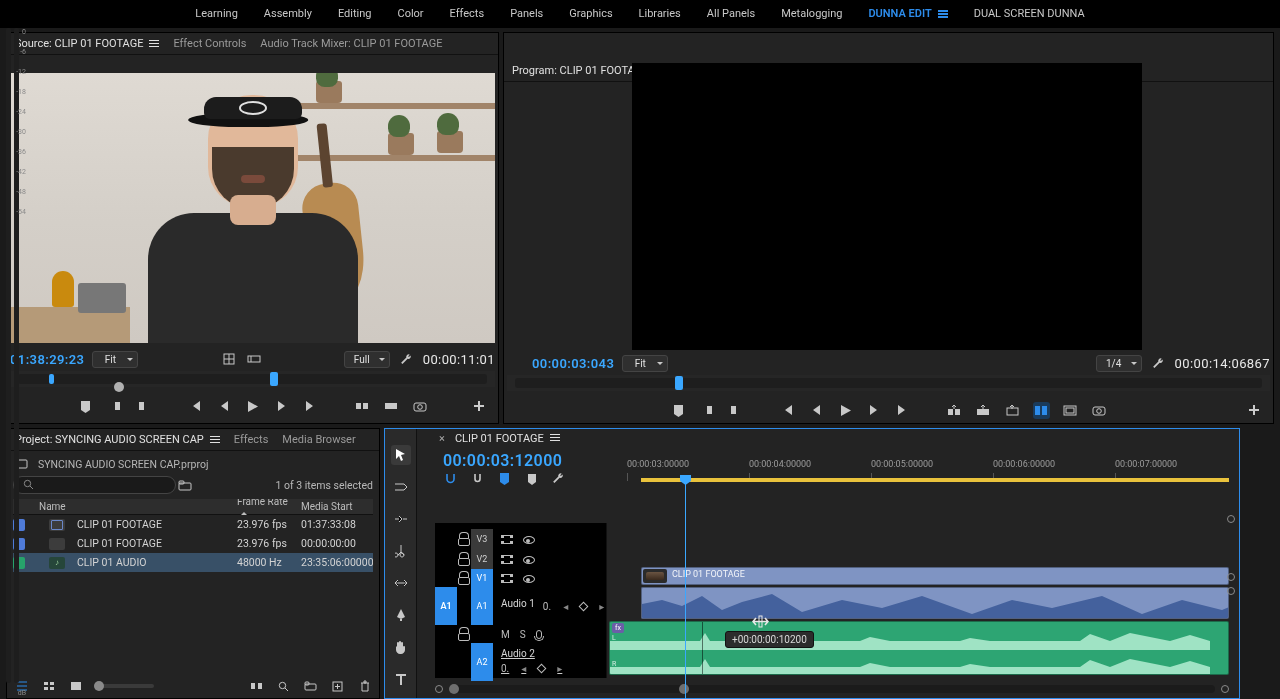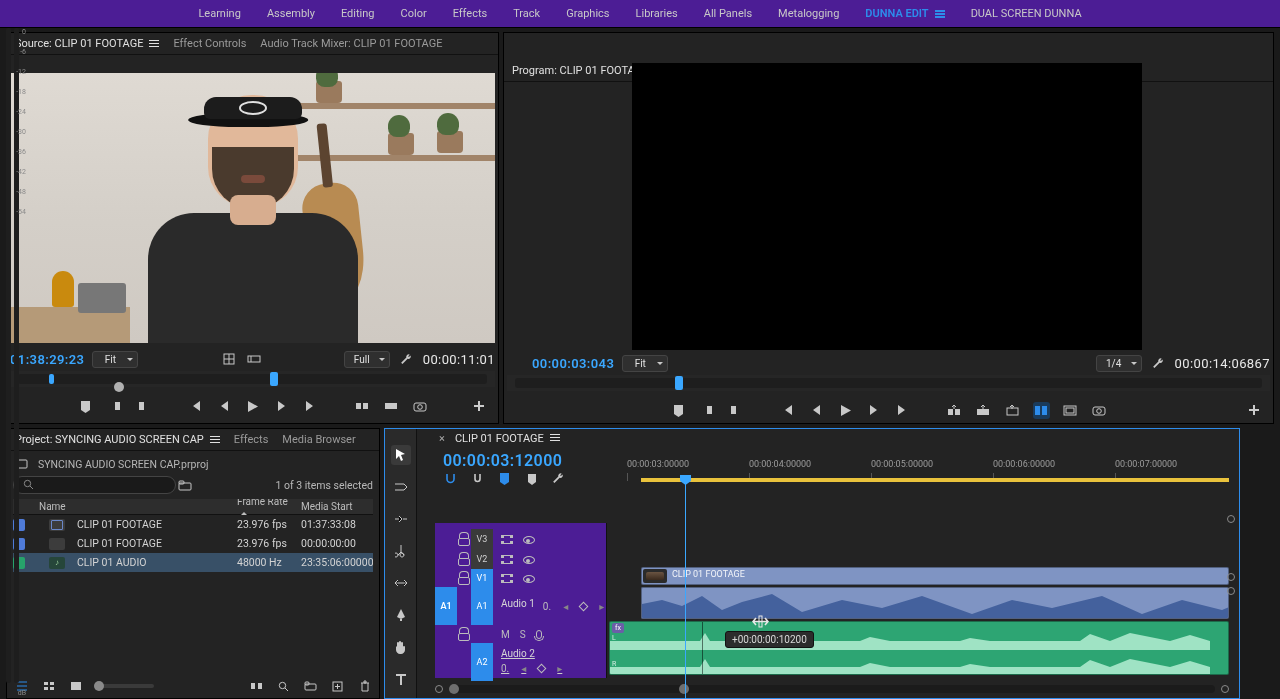--- a/index.html
+++ b/index.html
@@ -1,18 +1,18 @@
 <!DOCTYPE html>
 <html><head>
 <meta charset="utf-8">
 <style>
   * { margin: 0; padding: 0; box-sizing: border-box; font-family: -apple-system, BlinkMacSystemFont, "Segoe UI", Roboto, Helvetica, Arial, sans-serif; -webkit-user-select: none; user-select: none; }
   html, body { width: 1280px; height: 699px; background: #1a1a1a; color: #cccccc; overflow: hidden; font-size: 11px; }
   
-  .workspace-bar { position: absolute; top: 0; left: 0; right: 0; height: 28px; display: flex; align-items: center; justify-content: center; gap: 26px; background: #4c1d95; border-bottom: 1px solid #000; font-size: 11px; }
+  .workspace-bar { position: absolute; top: 0; left: 0; right: 0; height: 28px; display: flex; align-items: center; justify-content: center; gap: 26px; background: #000000; border-bottom: 1px solid #000; font-size: 11px; }
   .workspace-bar .ws-item { color: #c8c8c8; cursor: pointer; }
   .workspace-bar .ws-item.active { color: #2d8ceb; font-weight: 600; display: flex; align-items: center; gap: 6px; }
   .ws-menu-icon { width: 10px; height: 8px; display: inline-block; position: relative; }
   .ws-menu-icon::before { content:""; position:absolute; top:0; left:0; right:0; height:2px; background:#2d8ceb; box-shadow: 0 3px 0 #2d8ceb, 0 6px 0 #2d8ceb; }
   
   .tab-row { position:absolute; height:22px; background:#232323; display:flex; align-items:center; padding:0 8px; gap:14px; font-size:11px; border-bottom:1px solid #111; }
   .tab { color:#9a9a9a; display:flex; align-items:center; gap:6px; cursor:pointer; }
   .tab.active { color:#e0e0e0; }
   .tab .burger { width:10px; height:8px; position:relative; }
   .tab .burger::before { content:""; position:absolute; top:0; left:0; right:0; height:1px; background:#9a9a9a; box-shadow:0 3px 0 #9a9a9a, 0 6px 0 #9a9a9a; }
@@ -103,21 +103,21 @@
   #timeline-panel .tl-tab-row .close-x { color:#aaa; cursor:pointer; }
   #timeline-panel .tl-tab-row .tab { color:#e0e0e0; }
   .tl-tc { position:absolute; left:58px; top:22px; font-size:16px; font-weight:600; color:#3aa7ff; letter-spacing:.4px; }
   .tl-controls { position:absolute; left:58px; top:42px; display:flex; align-items:center; gap:12px; }
   .tl-controls .icon-btn { width:15px; height:15px; }
   
   .tools-col { position:absolute; left:0; top:0; bottom:0; width:32px; background:#2a2a2a; display:flex; flex-direction:column; align-items:center; padding-top:16px; gap:12px; border-right:1px solid #111; }
   .tools-col .tool { width:20px; height:20px; display:flex; align-items:center; justify-content:center; color:#c8c8c8; cursor:pointer; border-radius:3px; }
   .tools-col .tool.active { color:#fff; background:#3a3a3a; }
   
-  .track-headers { position:absolute; left:50px; top:94px; width:172px; bottom:20px; background:#4c1d95; border-right:1px solid #111; }
+  .track-headers { position:absolute; left:50px; top:94px; width:172px; bottom:20px; background:#000000; border-right:1px solid #111; }
   .th-row { position:absolute; left:0; right:0; display:flex; align-items:center; }
   .th-row .patch { width:22px; height:100%; display:flex; align-items:center; justify-content:center; font-size:9px; font-weight:600; }
   .th-row .patch.sel { background:#2d8ceb; color:#fff; }
   .th-row .trk { width:22px; height:100%; display:flex; align-items:center; justify-content:center; font-size:9px; background:#3a3a3a; color:#cfcfcf; }
   .th-row .trk.sel { background:#2d8ceb; color:#fff; }
   .th-row .btns { flex:1; height:100%; display:flex; align-items:center; gap:10px; padding-left:8px; color:#bcbcbc; font-size:10px; }
   .eye::before { content:""; display:block; width:10px; height:6px; border:1px solid #bcbcbc; border-radius:50%; position:relative; }
   .eye::after { content:""; display:block; width:4px; height:4px; background:#bcbcbc; border-radius:50%; margin:-5px 0 0 3px; }
   .film { width:12px; height:9px; border:1px solid #bcbcbc; border-left:3px dotted #bcbcbc; border-right:3px dotted #bcbcbc; }
   .lock::before { content:""; display:block; width:8px; height:5px; border:1px solid #bcbcbc; border-bottom:none; border-radius:4px 4px 0 0; margin:0 auto; }
@@ -164,21 +164,21 @@
 </style>
 </head>
 <body>
 
 <div class="workspace-bar">
   <span class="ws-item">Learning</span>
   <span class="ws-item">Assembly</span>
   <span class="ws-item">Editing</span>
   <span class="ws-item">Color</span>
   <span class="ws-item">Effects</span>
-  <span class="ws-item">Track</span>
+  <span class="ws-item">Panels</span>
   <span class="ws-item">Graphics</span>
   <span class="ws-item">Libraries</span>
   <span class="ws-item">All Panels</span>
   <span class="ws-item">Metalogging</span>
   <span class="ws-item active">
     <span>DUNNA EDIT</span>
     <span class="ws-menu-icon"></span>
   </span>
   <span class="ws-item">DUAL SCREEN DUNNA</span>
 </div>

